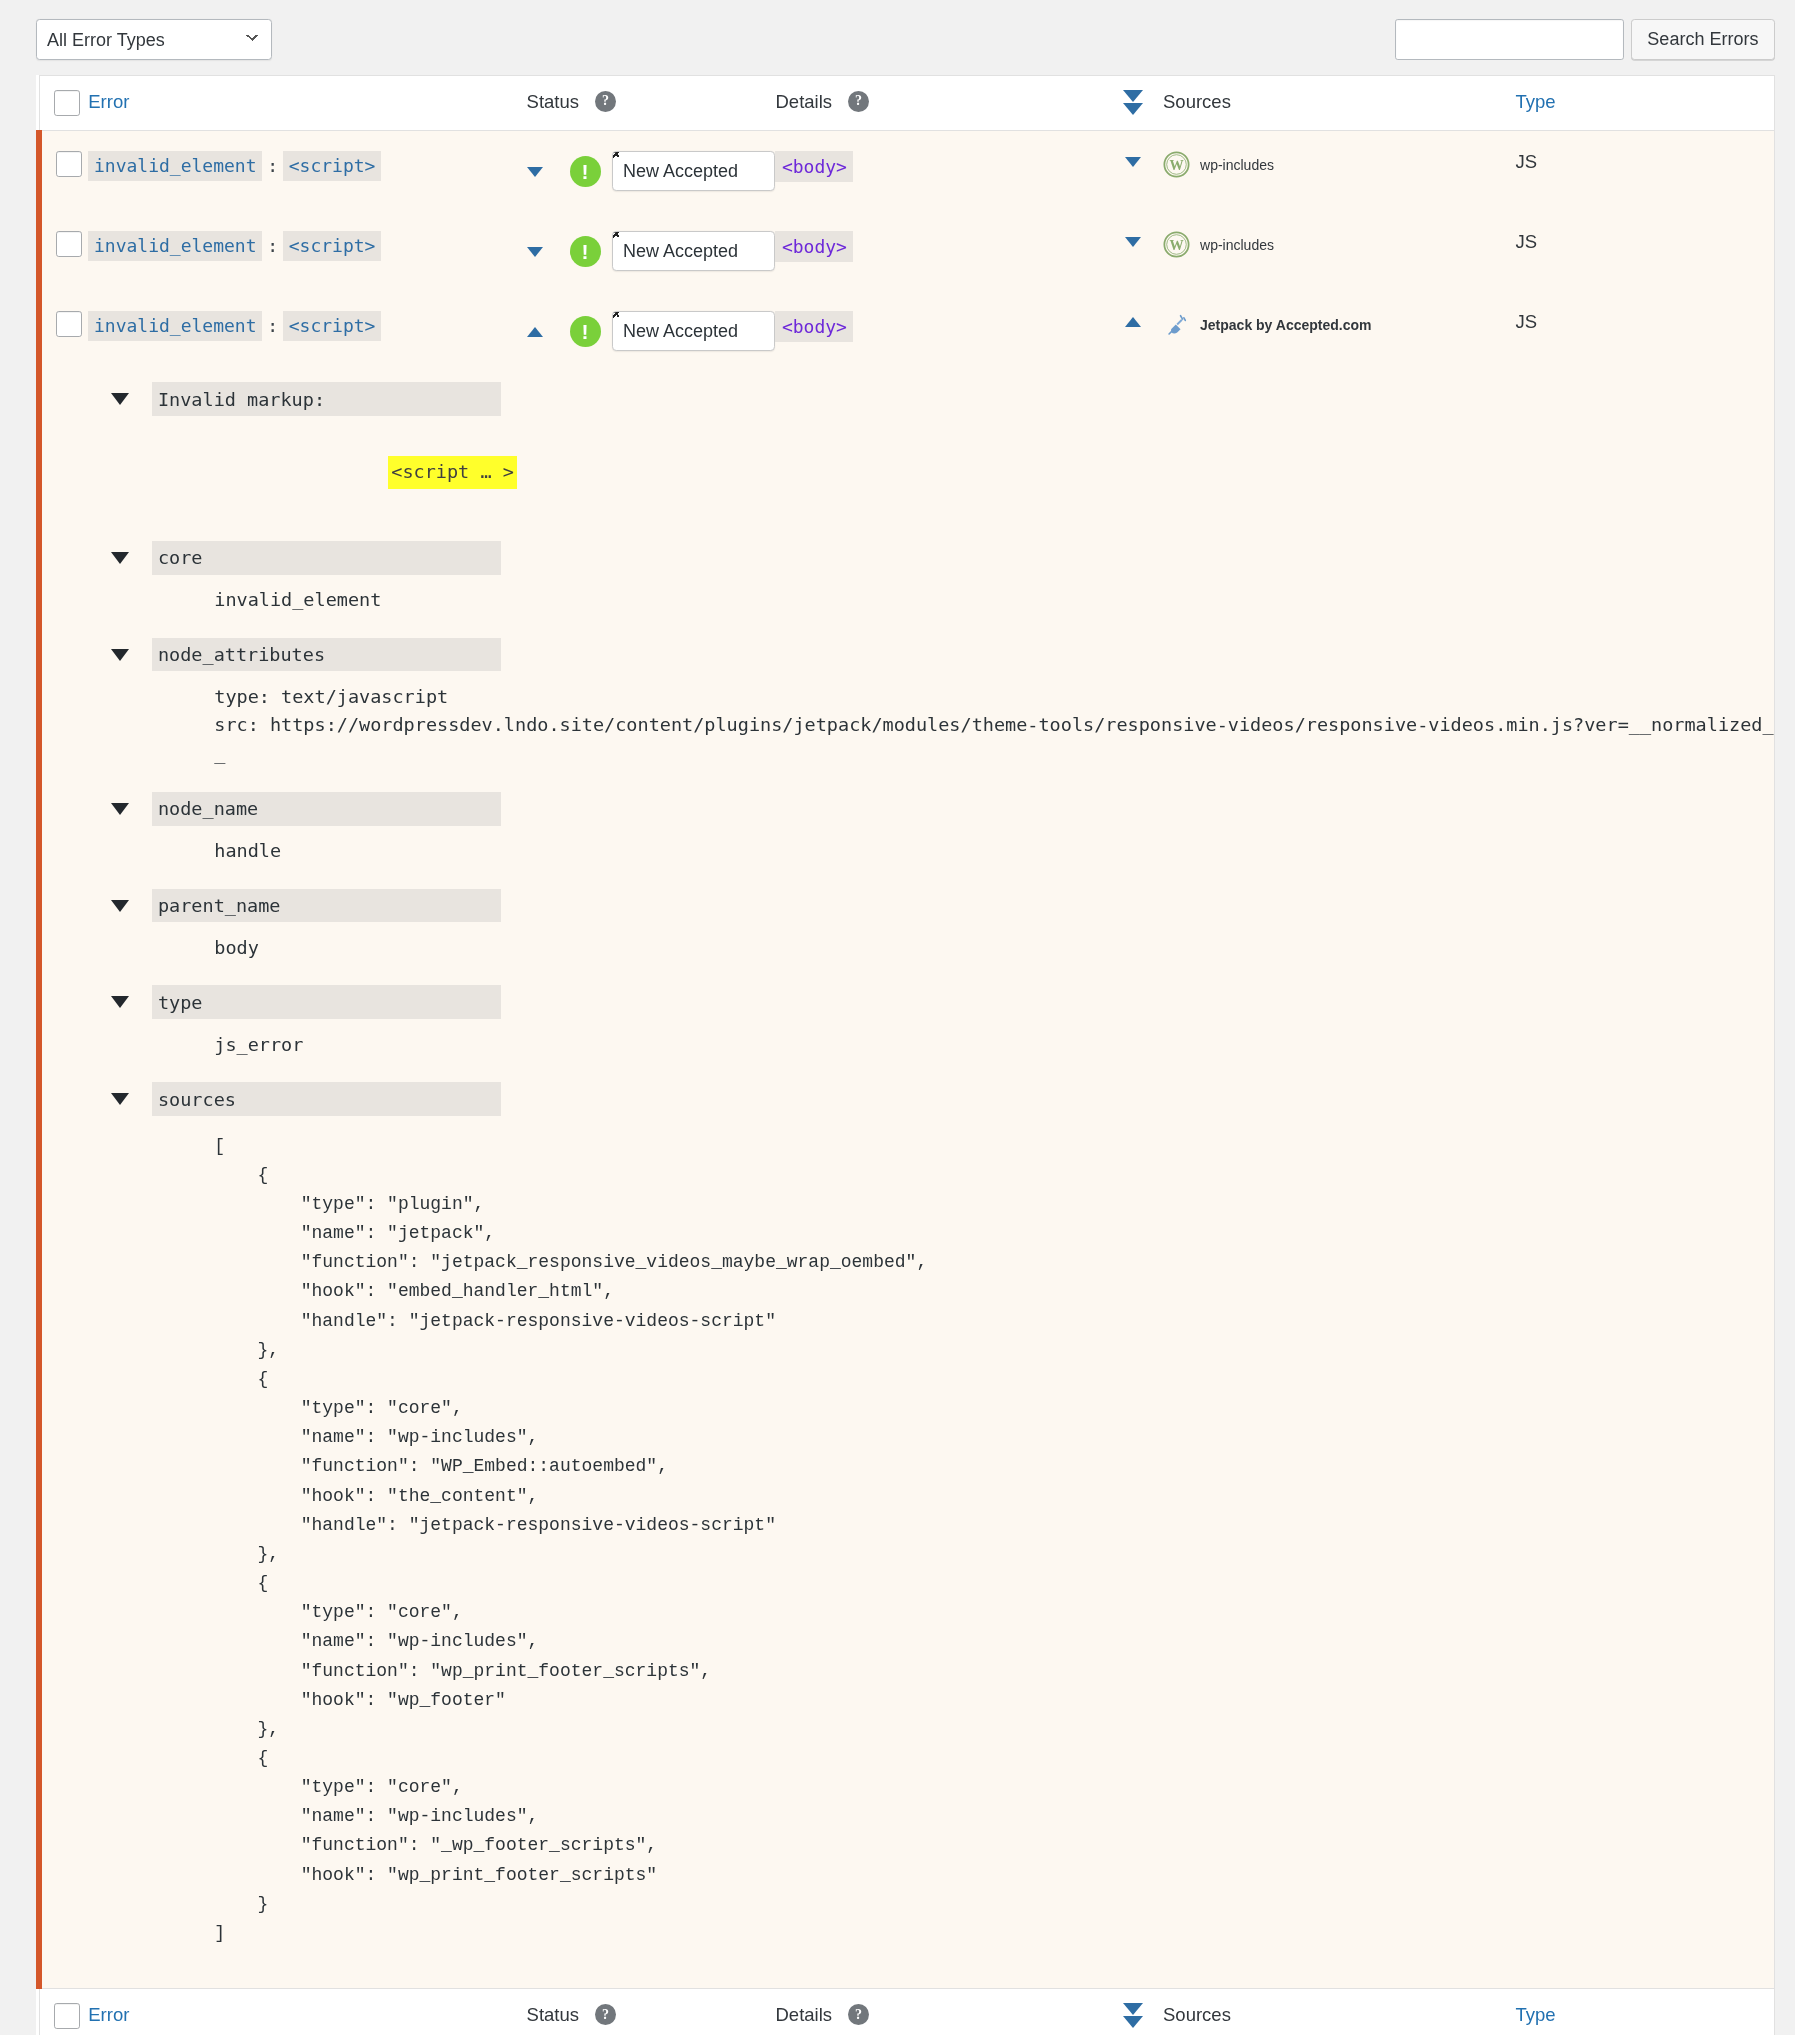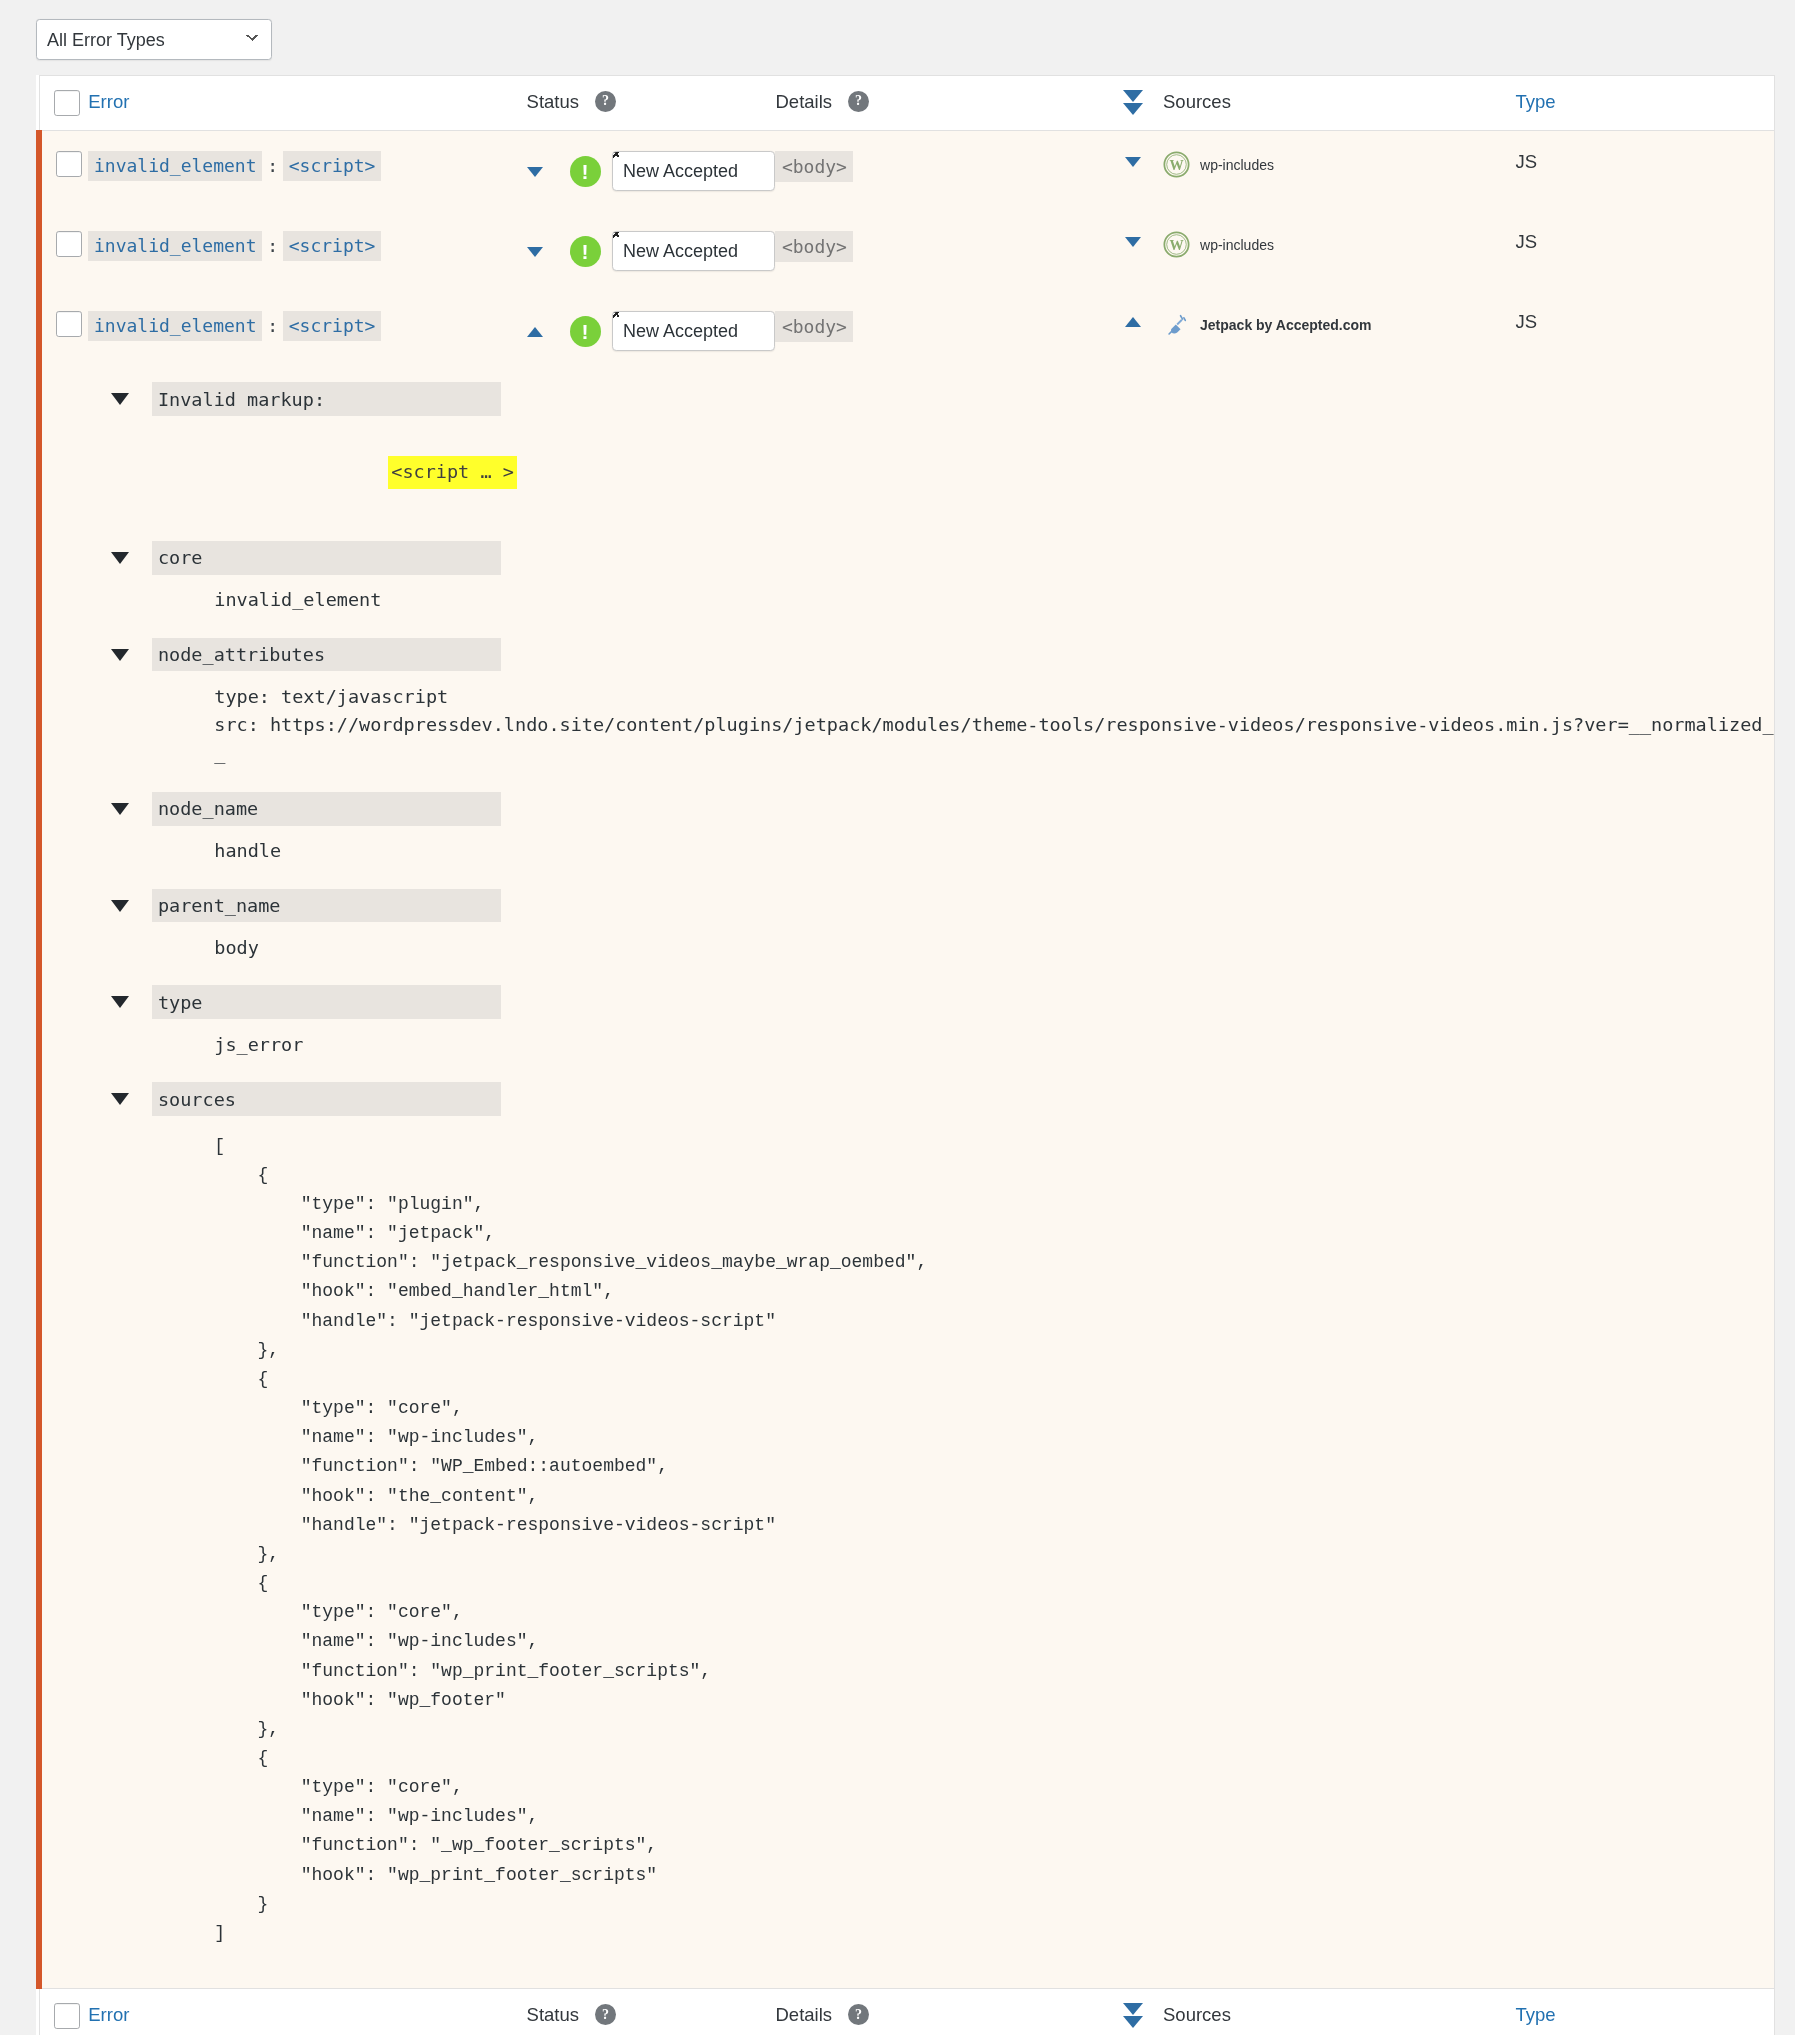--- a/index.html
+++ b/index.html
@@ -191,21 +191,21 @@
       linear-gradient(45deg, transparent 50%, #222 50%, #222 calc(50% + 1.8px), transparent calc(50% + 1.8px)),
       linear-gradient(-45deg, transparent 50%, #222 50%, #222 calc(50% + 1.8px), transparent calc(50% + 1.8px));
     background-position: right 11.4px 13.5px, right 11.4px 20px;
     background-size: 6.4px 6.4px, 6.4px 6.4px;
     background-repeat: no-repeat;
   }
 
   .details-cell { display: flex; align-items: center; }
   .detail-badge {
     background: #e8e4df;
-    color: #737373;
+    color: #6d28d9;
     font-family: "DejaVu Sans Mono", monospace;
     font-size: 18px;
     padding: 5px 6.4px;
     display: inline-block;
   }
 
   .sources-cell { display: flex; align-items: center; gap: 10px; }
   .src-name {
     font-size: 14px;
     color: #32373c;
@@ -283,20 +283,24 @@
 </head>
 <body>
 
 <div class="page">
 
   <div class="tablenav">
     <div class="actions-left">
       <select class="wp-select">
         <option>All Error Types</option>
       </select>
+    </div>
+    <div class="search-box">
+      <input type="search" value="" placeholder="" style="">
+      <button class="btn-secondary">Search Errors</button>
     </div>
   </div>
 
   <table class="wp-list-table">
     <thead>
       <tr>
         <th class="col-cb">
           <span class="cb"></span>
         </th>
         <th class="col-error">

